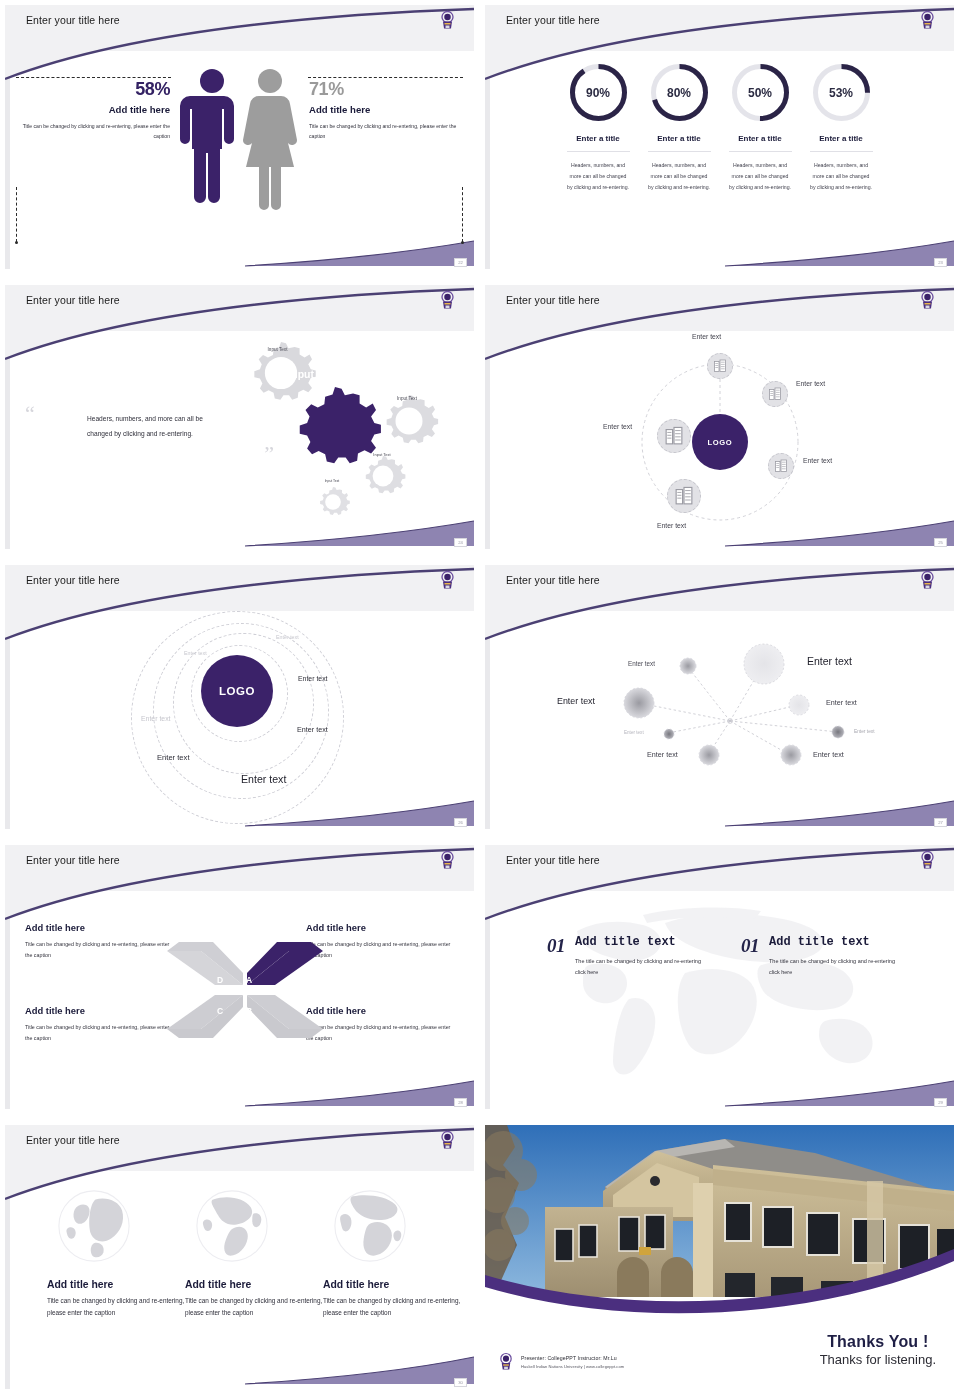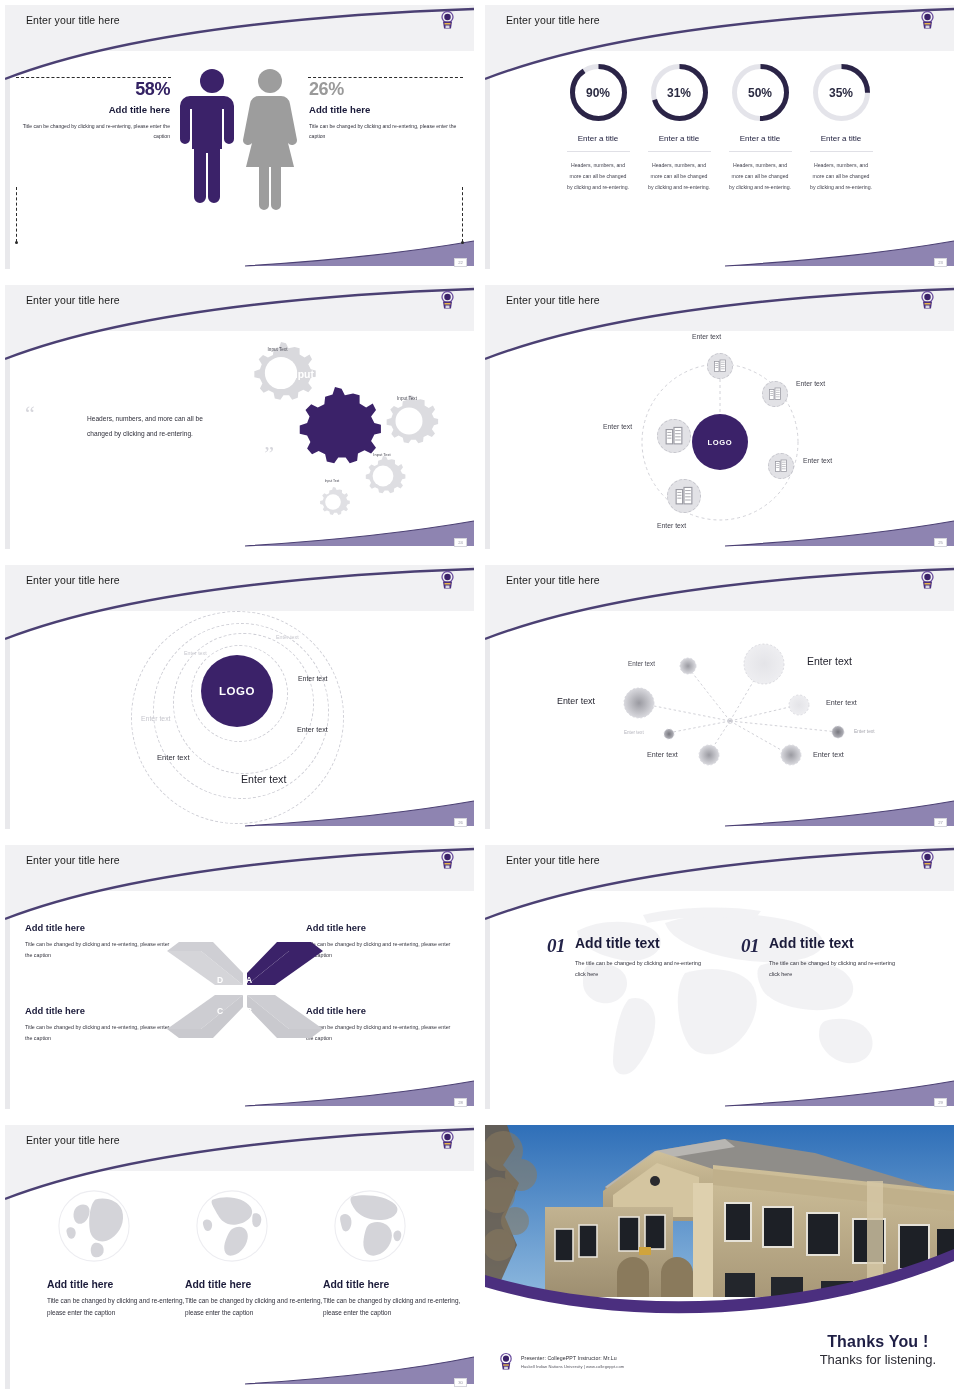--- a/index.html
+++ b/index.html
@@ -82,21 +82,21 @@
 
   
   .s2-row { position:absolute; left:0; top:56px; width:100%;
     display:flex; justify-content:center; gap:18px; }
   .s2-item { width:63px; text-align:center; }
   .s2-ring { position:relative; width:63px; height:63px; margin:0 auto; }
   .s2-ring svg { display:block; }
   .s2-val { position:absolute; left:0; top:0; width:100%; height:100%;
     display:flex; align-items:center; justify-content:center;
     font-size:12px; font-weight:bold; color:#2b2b42; }
-  .s2-title { font-size:8px; font-weight:normal; color:#1b1b3a; margin-top:10px;
+  .s2-title { font-size:8px; font-weight:bold; color:#1b1b3a; margin-top:10px;
     padding-bottom:8px; border-bottom:1px solid #e0e0e6; }
   .s2-desc { font-size:5.2px; color:#444450; line-height:2.1; margin-top:8px; }
 
   
   .s3-quote { position:absolute; left:20px; top:118px; font-size:22px;
     color:#d6d6dc; font-family:"Liberation Serif", serif; line-height:1; }
   .s3-quote.close { left:auto; right:200px; top:158px; }
   .s3-text { position:absolute; left:82px; top:126px; width:130px;
     font-size:6.6px; color:#2f2f3a; line-height:2.3; }
   .s3-gears { position:absolute; left:218px; top:48px; width:240px; height:190px; }
@@ -131,21 +131,21 @@
   .s7-p { font-size:5.3px; color:#33333d; line-height:2.1; margin-top:6px; }
   .s7-x { position:absolute; left:160px; top:88px; width:160px; height:110px; }
   .s7-let { position:absolute; color:#fff; font-size:8.5px; font-weight:bold; }
 
   
   .s8-map { position:absolute; left:40px; top:58px; width:400px; height:190px;
     opacity:.5; }
   .s8-blk { position:absolute; top:90px; display:flex; align-items:flex-start; gap:10px; }
   .s8-num { font-size:19px; font-weight:bold; font-style:italic;
     color:#24244a; font-family:"Liberation Serif", serif; letter-spacing:-.5px; }
-  .s8-h { font-size:14px; font-weight:bold; color:#1b1b3a; }
+  .s8-h { font-size:12px; font-weight:bold; color:#1b1b3a;font-family:Liberation Mono, monospace; }
   .s8-p { font-size:5.5px; color:#33333d; line-height:2.05; margin-top:7px; }
 
   
   .s9-col { position:absolute; top:62px; width:148px; }
   .s9-globe { width:78px; height:78px; margin-left:8px; }
   .s9-h { font-size:10.4px; font-weight:bold; color:#1b1b3a; margin-top:10px; }
   .s9-p { font-size:6.4px; color:#2f2f3a; line-height:1.95; margin-top:5px; }
 
   
   .s10 { position:relative; width:469px; height:264px; background:#fff; overflow:hidden; }
@@ -196,21 +196,21 @@
             <span class="dot"></span>
           </div>
 
         <div class="s1-col l">
           <div class="s1-pct p">58%</div>
           <div class="s1-sub">Add title here</div>
           <div class="s1-body">Title can be changed by clicking and re-entering, please enter the caption</div>
         </div>
 
         <div class="s1-col r">
-          <div class="s1-pct g">26%</div>
+          <div class="s1-pct g">71%</div>
           <div class="s1-sub">Add title here</div>
           <div class="s1-body">Title can be changed by clicking and re-entering, please enter the caption</div>
         </div>
 
         <svg class="s1-figs" viewBox="0 0 130 150">
           <g>
             <circle cx="35" cy="16" r="12" fill="#3b2269"></circle>
             <path d="M35 31 h12 a10 10 0 0 1 10 10 v33 a5 5 0 0 1 -10 0 v-30 h-2 v40 h-2 v48 a6 6 0 0 1 -12 0 v-44 h-2 v44 a6 6 0 0 1 -12 0 v-48 h-2 v-40 h-2 v30 a5 5 0 0 1 -10 0 v-33 a10 10 0 0 1 10 -10 z" fill="#3b2269"></path>
           </g>
           <g transform="translate(58,0)">
@@ -255,21 +255,21 @@
           </div>
           <div class="s2-title">Enter a title</div>
           <div class="s2-desc">Headers, numbers, and more can all be changed by clicking and re-entering.</div>
         </div>
         <div class="s2-item">
           <div class="s2-ring">
             <svg width="63" height="63" viewBox="0 0 63 63">
               <circle cx="31.5" cy="31.5" r="26" fill="none" stroke="#e4e4ea" stroke-width="5"></circle>
               <circle cx="31.5" cy="31.5" r="26" fill="none" stroke="#2b2447" stroke-width="5" stroke-dasharray="114.3 49.0" transform="rotate(-90 31.5 31.5)"></circle>
             </svg>
-            <div class="s2-val">31%</div>
+            <div class="s2-val">80%</div>
           </div>
           <div class="s2-title">Enter a title</div>
           <div class="s2-desc">Headers, numbers, and more can all be changed by clicking and re-entering.</div>
         </div>
         <div class="s2-item">
           <div class="s2-ring">
             <svg width="63" height="63" viewBox="0 0 63 63">
               <circle cx="31.5" cy="31.5" r="26" fill="none" stroke="#e4e4ea" stroke-width="5"></circle>
               <circle cx="31.5" cy="31.5" r="26" fill="none" stroke="#2b2447" stroke-width="5" stroke-dasharray="81.7 81.7" transform="rotate(-90 31.5 31.5)"></circle>
             </svg>
@@ -277,21 +277,21 @@
           </div>
           <div class="s2-title">Enter a title</div>
           <div class="s2-desc">Headers, numbers, and more can all be changed by clicking and re-entering.</div>
         </div>
         <div class="s2-item">
           <div class="s2-ring">
             <svg width="63" height="63" viewBox="0 0 63 63">
               <circle cx="31.5" cy="31.5" r="26" fill="none" stroke="#e4e4ea" stroke-width="5"></circle>
               <circle cx="31.5" cy="31.5" r="26" fill="none" stroke="#2b2447" stroke-width="5" stroke-dasharray="40.8 122.5" transform="rotate(-90 31.5 31.5)"></circle>
             </svg>
-            <div class="s2-val">35%</div>
+            <div class="s2-val">53%</div>
           </div>
           <div class="s2-title">Enter a title</div>
           <div class="s2-desc">Headers, numbers, and more can all be changed by clicking and re-entering.</div>
         </div>
       </div>
       <div class="pagenum">23</div>
     </div>
   </div>
 
   <div class="slide">

